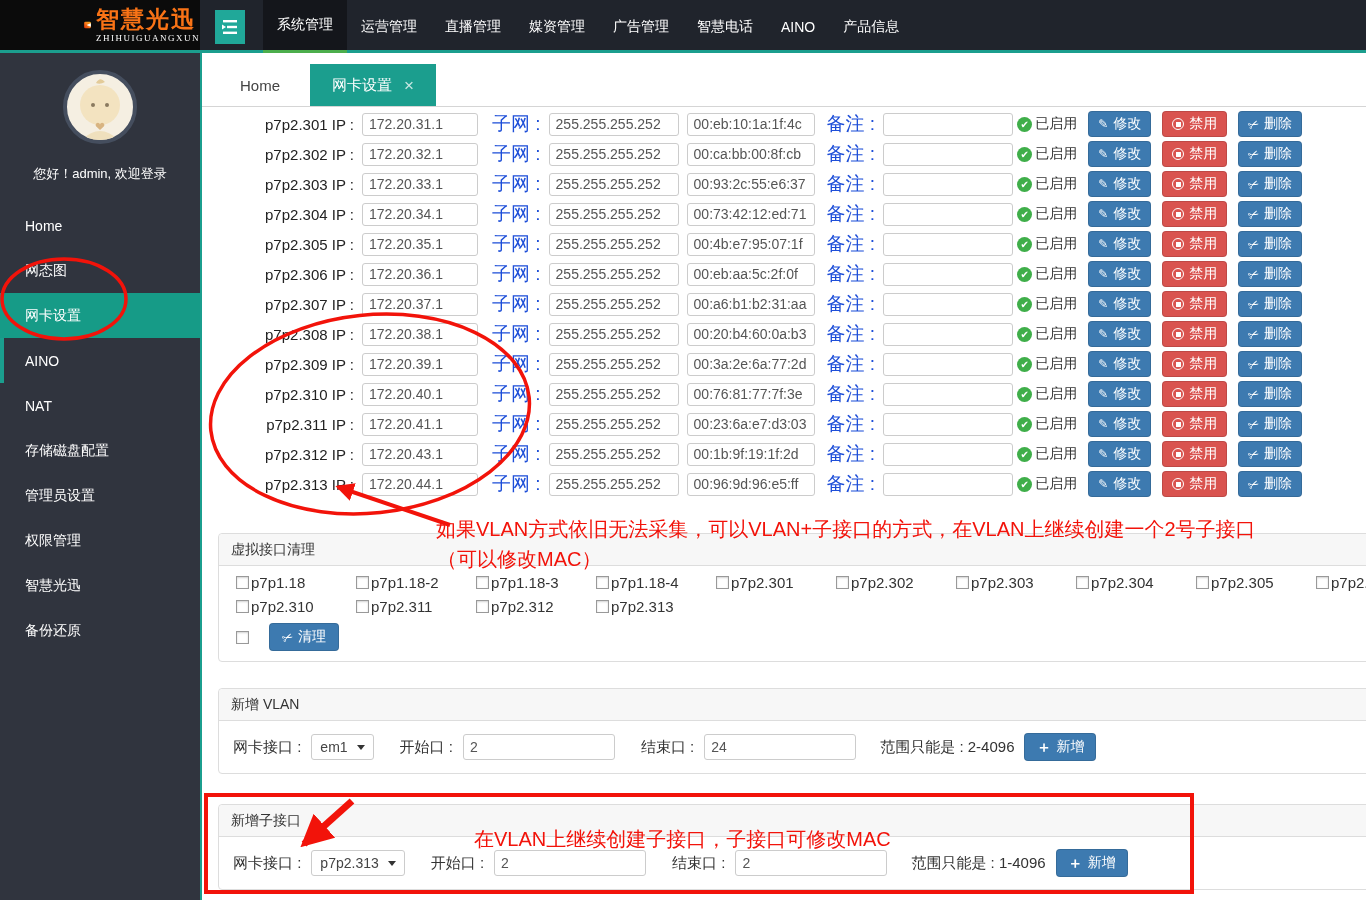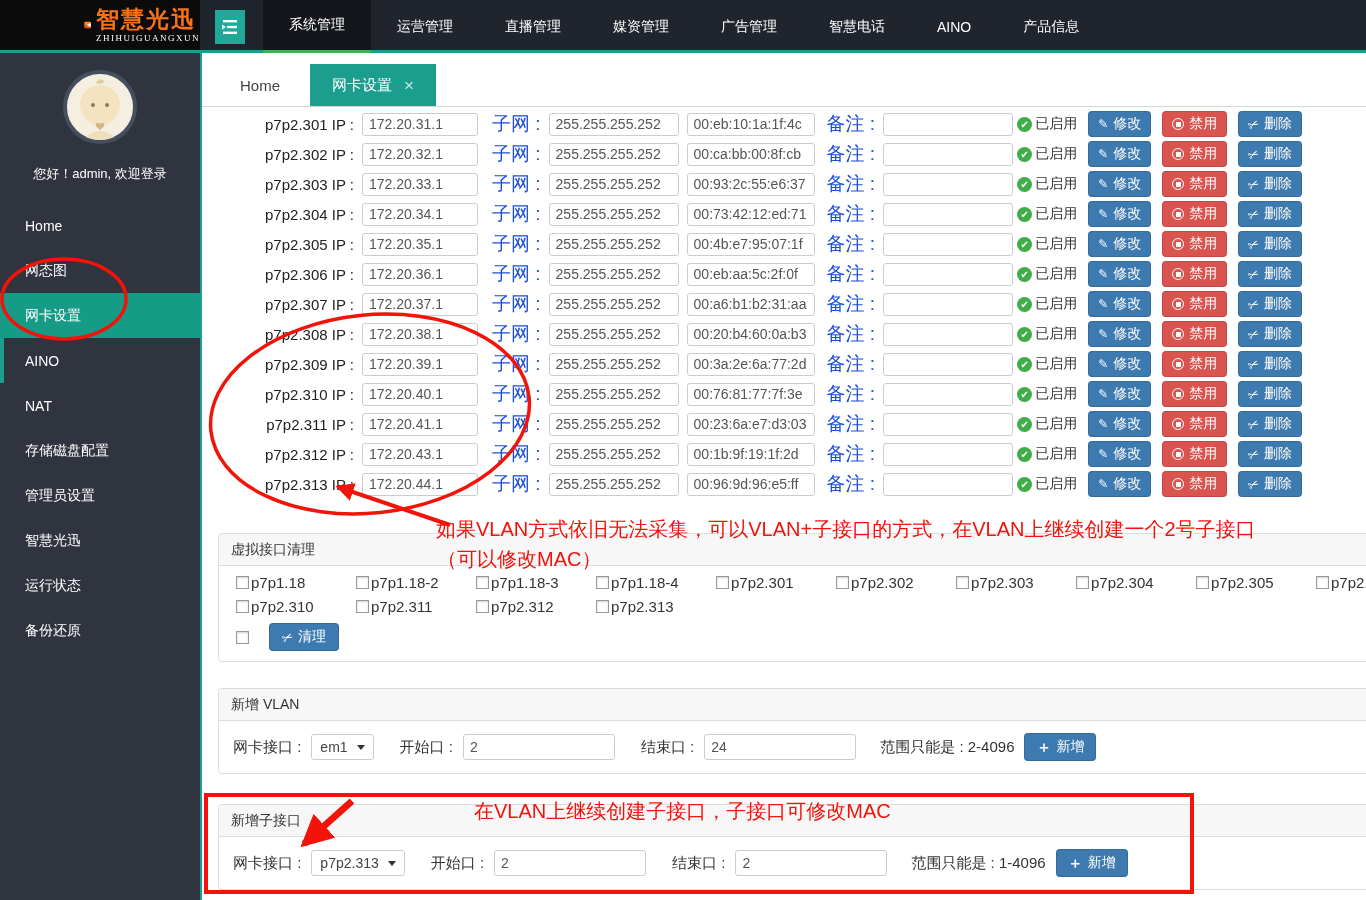--- a/index.html
+++ b/index.html
@@ -8,21 +8,21 @@
 
   
   .navbar{position:absolute;top:0;left:0;width:1366px;height:53px;background:#20242c;display:flex;z-index:10;}
   .navbar::after{content:"";position:absolute;left:0;right:0;bottom:0;height:3px;background:#1b9e8e;}
   .logo{width:200px;height:50px;background:#0b0b0b;display:flex;align-items:center;padding-left:84px;position:relative;z-index:2;flex:none;}
   .logo-text{margin-left:5px;line-height:1;font-family:Liberation Serif, serif;}
   .logo-title{font-size:23px;font-weight:bold;color:#f97316;letter-spacing:2px;}
   .logo-sub{font-size:9px;color:#fff;letter-spacing:1.5px;margin-top:3px;}
   .nav-toggle{position:absolute;left:215px;top:10px;width:30px;height:34px;background:#20a899;display:flex;align-items:center;justify-content:center;z-index:3;cursor:pointer;}
   .nav-menu{display:flex;margin-left:63px;}
-  .nav-item{display:flex;align-items:center;height:53px;padding:0 26px;color:#fff;font-size:14px;cursor:pointer;}
+  .nav-item{display:flex;align-items:center;height:53px;padding:0 14px;color:#fff;font-size:14px;cursor:pointer;}
   .nav-item.active{background:#14161b;border-bottom:3px solid #4cae4c;position:relative;z-index:3;}
 
   
   .sidebar{position:absolute;top:53px;left:0;width:202px;height:847px;background:#30343e;border-right:2px solid #1b9e8e;z-index:5;}
   .avatar-wrap{display:flex;justify-content:center;margin-top:17px;}
   .greeting{color:#fff;font-size:13px;text-align:center;margin-top:21px;}
   .side-menu{margin-top:20px;}
   .side-item{height:45px;display:flex;align-items:center;padding-left:25px;color:#fff;font-size:14px;cursor:pointer;}
   .side-item.active{background:#169b87;}
   .side-item.marked{box-shadow:inset 4px 0 0 #1b9e8e;}
@@ -75,21 +75,21 @@
   .txt.wide{width:152px;height:26px;margin-left:10px;}
   .range{margin-left:24px;}
   .btn.add{margin-left:10px;height:28px;padding:0 11px;font-size:14px;}
   .plus{font-weight:bold;font-size:15px;}
 
   
   .overlay{position:absolute;inset:0;width:1366px;height:900px;pointer-events:none;z-index:60;}
   .note{position:absolute;color:#f2130a;font-size:20px;z-index:61;pointer-events:none;white-space:nowrap;}
   .note1a{left:436px;top:516px;}
   .note1b{left:437px;top:546px;}
-  .note2{left:474px;top:798px;}
+  .note2{left:474px;top:826px;}
 </style>
 </head>
 <body>
 
 <div class="navbar">
   <div class="logo">
     <svg width="46" height="44" viewBox="0 0 48 48">
       <defs>
         <linearGradient id="lg" x1="0" y1="1" x2="1" y2="0">
           <stop offset="0" stop-color="#d92c0a"></stop>
@@ -163,24 +163,24 @@
       <div class="side-item active">网卡设置</div>
 
       <div class="side-item marked">AINO</div>
 
       <div class="side-item">NAT</div>
 
       <div class="side-item">存储磁盘配置</div>
 
       <div class="side-item">管理员设置</div>
 
+      <div class="side-item">权限管理</div>
 
       <div class="side-item">智慧光迅</div>
 
-      <div class="side-item">运行状态</div>
 
       <div class="side-item">备份还原</div>
 
     </div>
 </div>
 
 <div class="content">
   <div class="tabbar">
     <div class="tab">Home</div>
     <div class="tab active">

